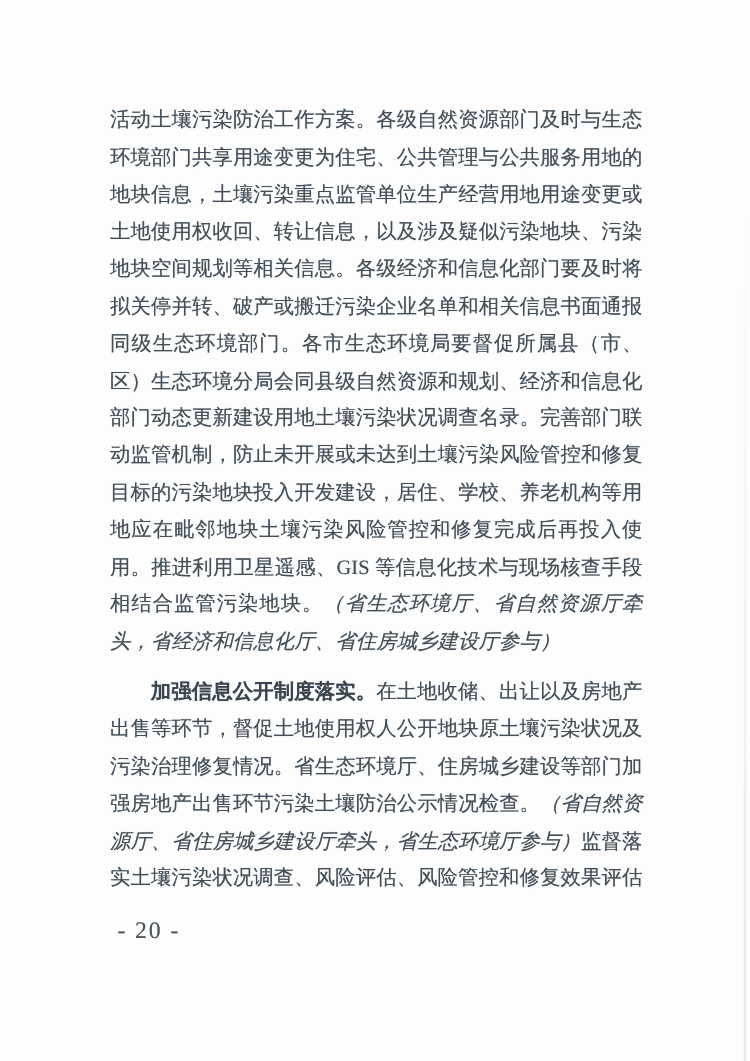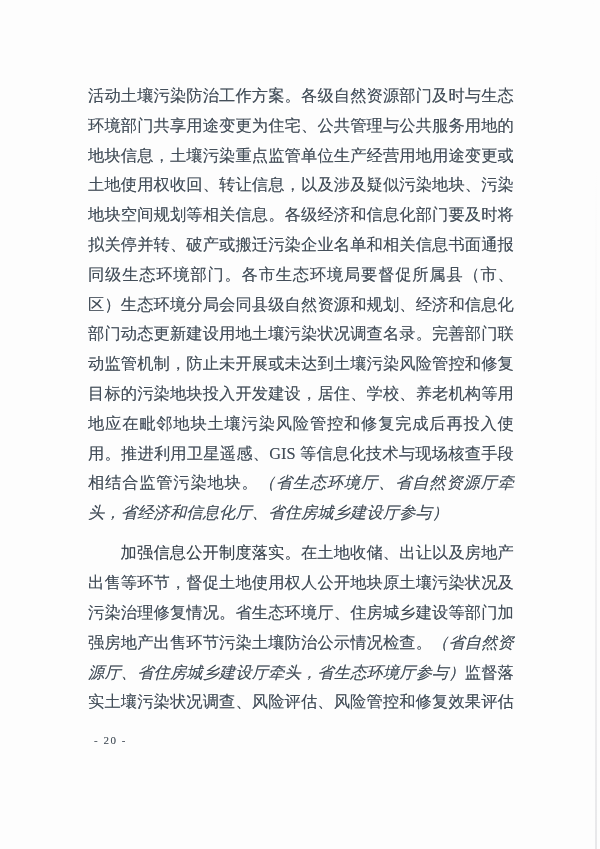--- a/index.html
+++ b/index.html
@@ -46,31 +46,31 @@
   }
   .text-block p {
     margin: 0;
     padding: 0;
   }
   .text-block p.indent {
     text-indent: 2em;
     margin-top: 10.5px;
   }
   .seg-bold {
-    font-weight: normal;
+    font-weight: bold;
     color: #3b454f;
   }
   .seg-kai {
     font-style: italic;
   }
   .page-number {
     position: absolute;
     left: 94px;
     top: 734px;
-    font-size: 11px;
+    font-size: 19px;
     letter-spacing: 1.5px;
     color: #4a545e;
     text-shadow: 0 0 0.5px rgba(74,84,94,0.5);
   }
 </style>
 </head>
 <body>
 
 <div class="page">
   <div class="scan-edge"></div>

